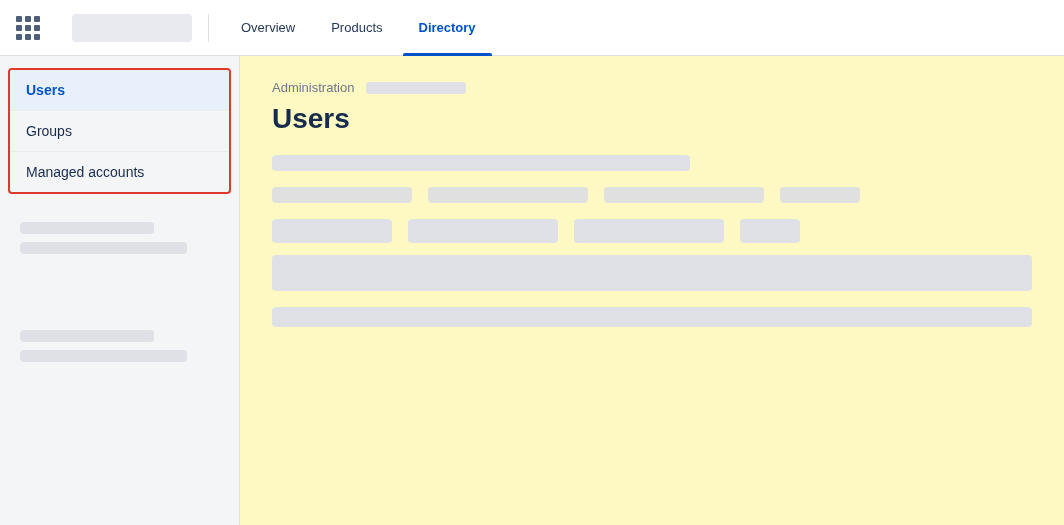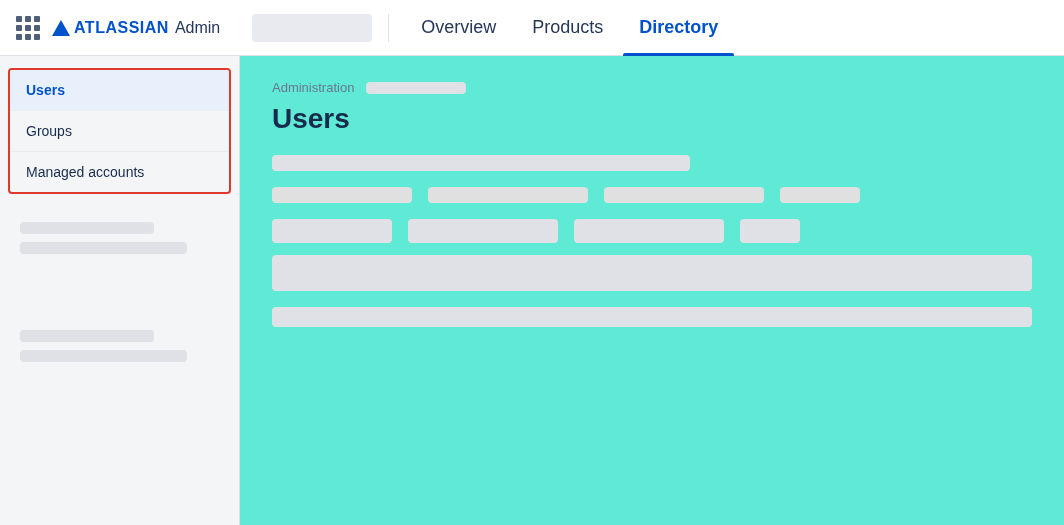--- a/index.html
+++ b/index.html
@@ -73,21 +73,21 @@
       display: flex;
       align-items: center;
       height: 100%;
       gap: 4px;
     }
     .nav-item {
       padding: 0 16px;
       height: 56px;
       display: flex;
       align-items: center;
-      font-size: 18px;
+      font-size: 13px;
       color: #253858;
       cursor: pointer;
       position: relative;
       font-weight: 500;
     }
     .nav-item.active {
       color: #0052cc;
       font-weight: 600;
     }
     .nav-item.active::after {
@@ -145,21 +145,21 @@
       margin: 8px 12px;
     }
     .sidebar-skeleton.short { width: 60%; }
     .sidebar-skeleton.medium { width: 75%; }
 
     
     .main {
       flex: 1;
       padding: 24px 32px;
       overflow: auto;
-      background: #5eead4;
+      background: #fef9c3;
     }
     .breadcrumb-area {
       display: flex;
       align-items: center;
       gap: 12px;
       margin-bottom: 8px;
     }
     .breadcrumb-text {
       font-size: 13px;
       color: #6b778c;
@@ -216,25 +216,20 @@
     <div class="grid-icon">
       <span></span>
         <span></span>
         <span></span>
       <span></span>
         <span></span>
         <span></span>
       <span></span>
         <span></span>
         <span></span>
-    </div>
-    <div class="atlassian-logo">
-      <div class="logo-triangle"></div>
-      <span class="logo-brand">ATLASSIAN</span>
-      <span class="logo-admin">Admin</span>
     </div>
     <div class="header-search-placeholder"></div>
   </div>
   <div class="header-divider"></div>
   <nav class="nav-links">
     <div class="nav-item">Overview</div>
     <div class="nav-item">Products</div>
     <div class="nav-item active">Directory</div>
   </nav>
 </header>

